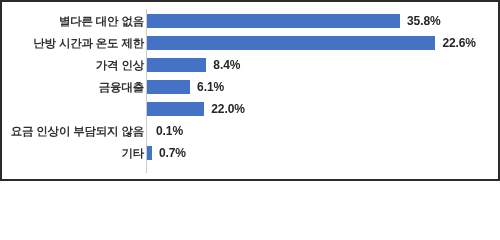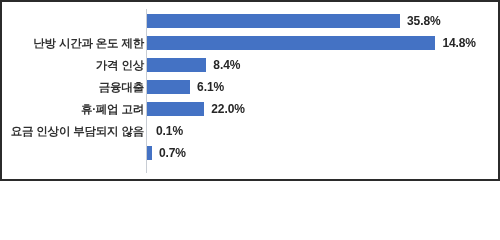--- a/index.html
+++ b/index.html
@@ -88,67 +88,68 @@
 <body>
 
 <div id="chart-frame">
   <div id="plot-area">
 
     <div class="axis-line"></div>
 
     <div class="rows">
 
       <div class="bar-row">
+        <div class="cat-label">별다른 대안 없음</div>
         <div class="bar-wrap">
           <div class="bar" style="width: 253.041px; background: rgb(68, 114, 196);"></div>
           <div class="val-label">35.8%</div>
         </div>
       </div>
 
       <div class="bar-row">
         <div class="cat-label">난방 시간과 온도 제한</div>
         <div class="bar-wrap">
           <div class="bar" style="width: 288.382px; background: rgb(68, 114, 196);"></div>
-          <div class="val-label">14.8%</div>
+          <div class="val-label">22.6%</div>
         </div>
       </div>
 
       <div class="bar-row">
         <div class="cat-label">가격 인상</div>
         <div class="bar-wrap">
           <div class="bar" style="width: 59.3727px; background: rgb(68, 114, 196);"></div>
           <div class="val-label">8.4%</div>
         </div>
       </div>
 
       <div class="bar-row">
         <div class="cat-label">금융대출</div>
         <div class="bar-wrap">
           <div class="bar" style="width: 43.1159px; background: rgb(68, 114, 196);"></div>
           <div class="val-label">6.1%</div>
         </div>
       </div>
 
       <div class="bar-row">
-        <div class="cat-label">휴·폐업 고려</div>
         <div class="bar-wrap">
           <div class="bar" style="width: 57.2523px; background: rgb(68, 114, 196);"></div>
           <div class="val-label">22.0%</div>
         </div>
       </div>
 
       <div class="bar-row">
         <div class="cat-label">요금 인상이 부담되지 않음</div>
         <div class="bar-wrap">
           <div class="bar" style="width: 0px; background: rgb(68, 114, 196);"></div>
           <div class="val-label no-bar">0.1%</div>
         </div>
       </div>
 
       <div class="bar-row">
+        <div class="cat-label">기타</div>
         <div class="bar-wrap">
           <div class="bar" style="width: 4.94773px; background: rgb(68, 114, 196);"></div>
           <div class="val-label">0.7%</div>
         </div>
       </div>
 
     </div>
   </div>
 </div>
 

